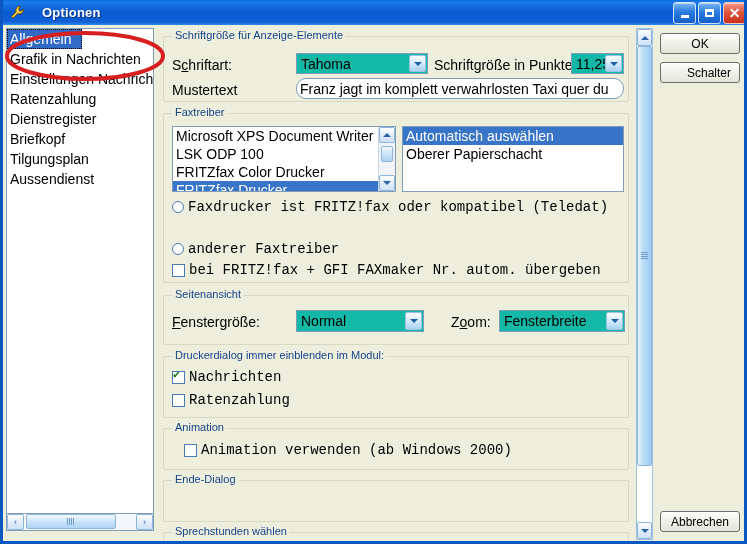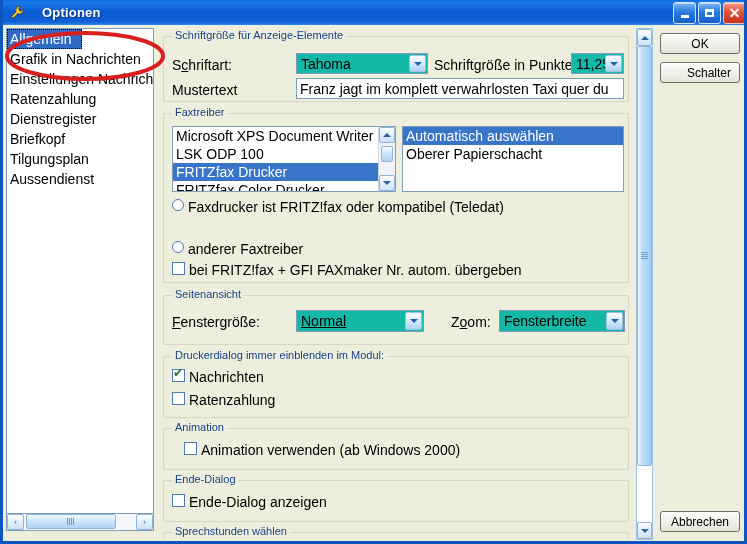--- a/index.html
+++ b/index.html
@@ -153,21 +153,21 @@
     border: 1px solid #8fb3d9; border-radius: 2px; box-sizing: border-box;
     display: flex; align-items: center; justify-content: center;
   }
   .sb-up { width:0;height:0;border-left:4px solid transparent;border-right:4px solid transparent;border-bottom:4px solid #2a63a8; }
   .sb-dn { width:0;height:0;border-left:4px solid transparent;border-right:4px solid transparent;border-top:4px solid #2a63a8; }
   .lb-sb-thumb {
     margin: 1px 1px 0 1px; height: 14px;
     background: linear-gradient(180deg,#f4fafe 0%,#cfe6fa 45%,#aed4f3 100%);
     border: 1px solid #8fb3d9; border-radius: 2px;
   }
-  .radio, .checkbox { display: flex; align-items: flex-start; }
+  .radio, .checkbox { display: flex; align-items: center; font-family: Liberation Mono, monospace; }
   .rb {
     width: 12px; height: 12px; border-radius: 50%;
     border: 1px solid #4a7bb5; background: #fff; box-sizing: border-box;
     margin-right: 4px; position: relative; flex: 0 0 12px;
   }
   .rb.on::after {
     content: ""; position: absolute; left: 3px; top: 3px;
     width: 4px; height: 4px; border-radius: 50%; background: #1a7a1a;
   }
   .cb {
@@ -273,31 +273,31 @@
           </span>
       </span>
       <span class="lbl" style="position:absolute;left:270px;top:20px;overflow:hidden;width:140px;">Schriftgröße in Punkten</span>
       <span class="combo" style="position:absolute;left:407px;top:16px;width:53px;height:21px;">
         <span>11,25</span>
         <span class="cb-btn">
             <span class="cb-arrow"></span>
           </span>
       </span>
       <span class="lbl" style="position:absolute;left:8px;top:45px;">Mustertext</span>
-      <span class="textbox" style="position:absolute;left:132px;top:41px;width:328px;height:21px;">Franz jagt im komplett verwahrlosten Taxi quer du</span>
+      <span class="textbox" style="position:absolute;left:132px;top:41px;width:328px;height:21px;border-radius:10px;">Franz jagt im komplett verwahrlosten Taxi quer du</span>
     </div>
 
     <div class="group" style="top:85px;height:170px;">
       <span class="legend">Faxtreiber</span>
 
       <span class="listbox" style="position:absolute;left:8px;top:12px;width:224px;height:66px;">
         <span class="lb-item" style="display:block;">Microsoft XPS Document Writer</span>
         <span class="lb-item" style="display:block;">LSK ODP 100</span>
+        <span class="lb-item" style="display:block;">FRITZfax Color Drucker</span>
         <span class="lb-item sel" style="display:block;width:205px;">FRITZfax Drucker</span>
-        <span class="lb-item" style="display:block;">FRITZfax Color Drucker</span>
         <span class="lb-sb">
           <span class="lb-sb-btn">
               <span class="sb-up"></span>
             </span>
           <span class="lb-sb-thumb" style="position:absolute;top:18px;left:1px;right:1px;"></span>
           <span class="lb-sb-btn">
               <span class="sb-dn"></span>
             </span>
         </span>
       </span>
@@ -317,21 +317,21 @@
       </span>
       <span class="checkbox" style="position:absolute;left:8px;top:148px;">
         <span class="cb"></span>
         <span class="lbl">bei FRITZ!fax + GFI FAXmaker Nr. autom. übergeben</span>
       </span>
     </div>
 
     <div class="group" style="top:267px;height:50px;">
       <span class="legend">Seitenansicht</span>
       <span class="lbl" style="position:absolute;left:8px;top:18px;"><span class="u">F</span>enstergröße:</span>
-      <span class="combo" style="position:absolute;left:132px;top:14px;width:128px;height:22px;text-decoration:underline;">
+      <span class="combo" style="position:absolute;left:132px;top:14px;width:128px;height:22px;">
         <span>Normal</span>
         <span class="cb-btn">
             <span class="cb-arrow"></span>
           </span>
       </span>
       <span class="lbl" style="position:absolute;left:287px;top:18px;">Z<span class="u">o</span>om:</span>
       <span class="combo" style="position:absolute;left:335px;top:14px;width:126px;height:22px;">
         <span>Fensterbreite</span>
         <span class="cb-btn">
             <span class="cb-arrow"></span>
@@ -354,24 +354,20 @@
     <div class="group" style="top:400px;height:42px;">
       <span class="legend">Animation</span>
       <span class="checkbox" style="position:absolute;left:20px;top:13px;">
         <span class="cb"></span>
         <span class="lbl">Animation verwenden (ab Windows 2000)</span>
       </span>
     </div>
 
     <div class="group" style="top:452px;height:42px;">
       <span class="legend">Ende-Dialog</span>
-      <span class="checkbox" style="position:absolute;left:8px;top:13px;">
-        <span class="cb"></span>
-        <span class="lbl">Ende-Dialog anzeigen</span>
-      </span>
     </div>
 
     <div class="group" style="top:504px;height:42px;">
       <span class="legend">Sprechstunden wählen</span>
 
     </div>
 
   </div>
 
   <div id="vscroll">

